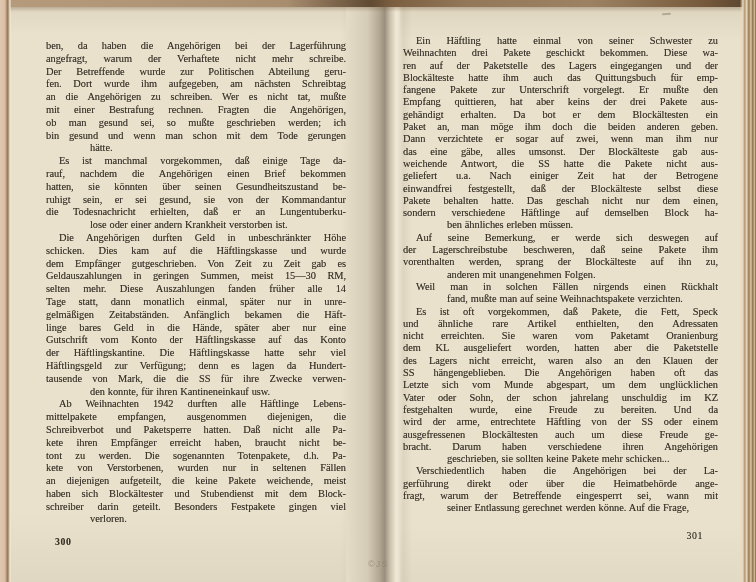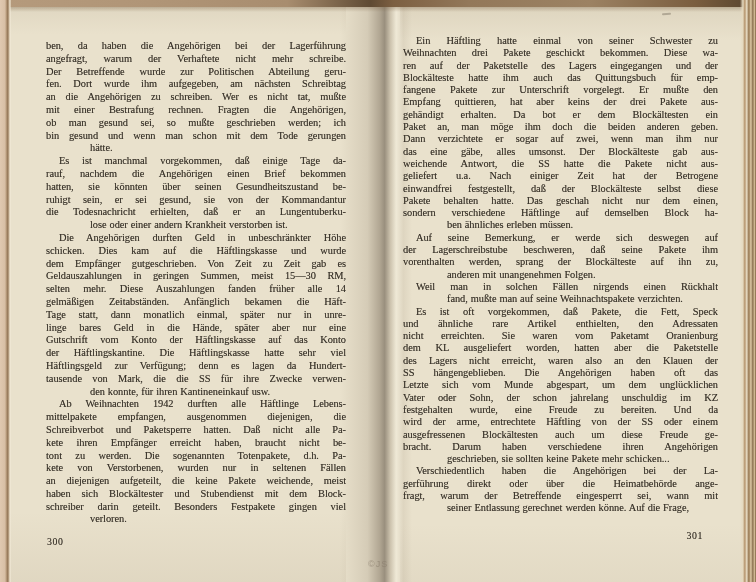--- a/index.html
+++ b/index.html
@@ -61,21 +61,21 @@
     height:12.8px;overflow:hidden;white-space:normal;
     letter-spacing:-0.05px;word-spacing:.4px;
   }
   .tb-right .line{height:12.3px;}
   .line.last{text-align-last:left;padding-left:44px;}
   .line.indent{text-indent:13px;}
   .pagenum{
     position:absolute;color:#39332a;font-size:9.8px;letter-spacing:.6px;
     text-shadow:0 0 .5px rgba(57,51,42,.5);
   }
-  .pagenum-left{left:47px;top:536px;}
+  .pagenum-left{left:55px;top:536px;font-weight:bold;}
   .pagenum-right{left:403px;top:530px;width:300px;text-align:right;}
   .watermark{
     position:absolute;left:368px;top:559px;
     font-size:9px;color:rgba(140,128,110,.65);
     font-family:"Liberation Sans", sans-serif;letter-spacing:1px;
   }
   .speck{
     position:absolute;left:662px;top:13px;width:9px;height:2px;
     background:rgba(120,110,95,.45);border-radius:1px;transform:rotate(-4deg);
   }
@@ -108,22 +108,22 @@
       <div class="line">rauf, nachdem die Angehörigen einen Brief bekommen</div>
       <div class="line">hatten, sie könnten über seinen Gesundheitszustand be-</div>
       <div class="line">ruhigt sein, er sei gesund, sie von der Kommandantur</div>
       <div class="line">die Todesnachricht erhielten, daß er an Lungentuberku-</div>
       <div class="line last">lose oder einer andern Krankheit verstorben ist.</div>
       <div class="line indent">Die Angehörigen durften Geld in unbeschränkter Höhe</div>
       <div class="line">schicken. Dies kam auf die Häftlingskasse und wurde</div>
       <div class="line">dem Empfänger gutgeschrieben. Von Zeit zu Zeit gab es</div>
       <div class="line">Geldauszahlungen in geringen Summen, meist 15—30 RM,</div>
       <div class="line">selten mehr. Diese Auszahlungen fanden früher alle 14</div>
+      <div class="line">Tage statt, dann monatlich einmal, später nur in unre-</div>
       <div class="line">gelmäßigen Zeitabständen. Anfänglich bekamen die Häft-</div>
-      <div class="line">Tage statt, dann monatlich einmal, später nur in unre-</div>
       <div class="line">linge bares Geld in die Hände, später aber nur eine</div>
       <div class="line">Gutschrift vom Konto der Häftlingskasse auf das Konto</div>
       <div class="line">der Häftlingskantine. Die Häftlingskasse hatte sehr viel</div>
       <div class="line">Häftlingsgeld zur Verfügung; denn es lagen da Hundert-</div>
       <div class="line">tausende von Mark, die die SS für ihre Zwecke verwen-</div>
       <div class="line last">den konnte, für ihren Kantineneinkauf usw.</div>
       <div class="line indent">Ab Weihnachten 1942 durften alle Häftlinge Lebens-</div>
       <div class="line">mittelpakete empfangen, ausgenommen diejenigen, die</div>
       <div class="line">Schreibverbot und Paketsperre hatten. Daß nicht alle Pa-</div>
       <div class="line">kete ihren Empfänger erreicht haben, braucht nicht be-</div>

